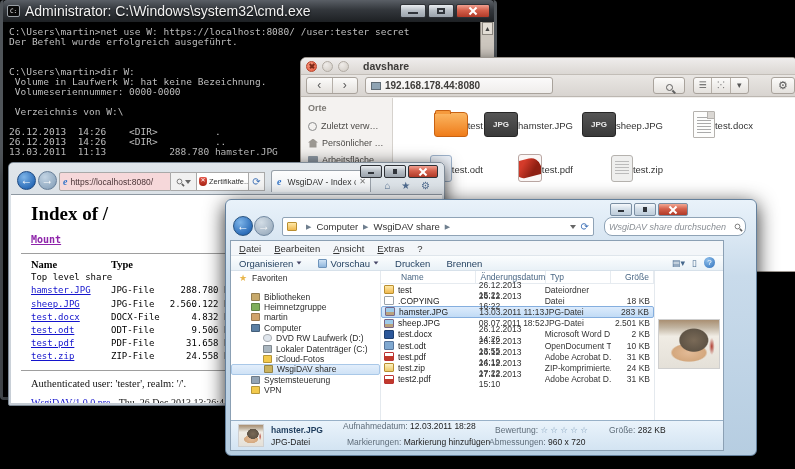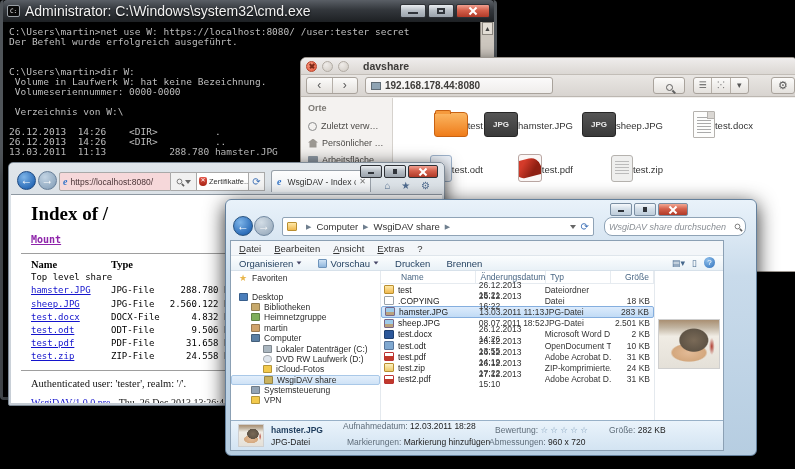--- a/index.html
+++ b/index.html
@@ -464,47 +464,43 @@
           <span class="x-help">?</span>
         </span>
       </div>
       <div class="x-main">
         <div class="x-tree">
           <div class="xt">
               <span class="ic ic-star">★</span>
               <span>Favoriten</span>
             </div>
           <div class="xt gap"></div>
-          <div class="xt">
-              <span class="ic ic-desktop"></span>
-              <span>Desktop</span>
-            </div>
           <div class="xt d1">
               <span class="ic ic-library"></span>
               <span>Bibliotheken</span>
             </div>
           <div class="xt d1">
               <span class="ic ic-homegroup"></span>
               <span>Heimnetzgruppe</span>
             </div>
           <div class="xt d1">
               <span class="ic ic-user"></span>
               <span>martin</span>
             </div>
           <div class="xt d1">
               <span class="ic ic-computer"></span>
               <span>Computer</span>
             </div>
           <div class="xt d2">
+              <span class="ic ic-dvd"></span>
+              <span>DVD RW Laufwerk (D:)</span>
+            </div>
+          <div class="xt d2">
               <span class="ic ic-drive"></span>
               <span>Lokaler Datenträger (C:)</span>
-            </div>
-          <div class="xt d2">
-              <span class="ic ic-dvd"></span>
-              <span>DVD RW Laufwerk (D:)</span>
             </div>
           <div class="xt d2">
               <span class="ic ic-folder"></span>
               <span>iCloud-Fotos</span>
             </div>
           <div class="xt d2 sel">
               <span class="ic ic-drivenet"></span>
               <span>WsgiDAV share</span>
             </div>
           <div class="xt d1">

